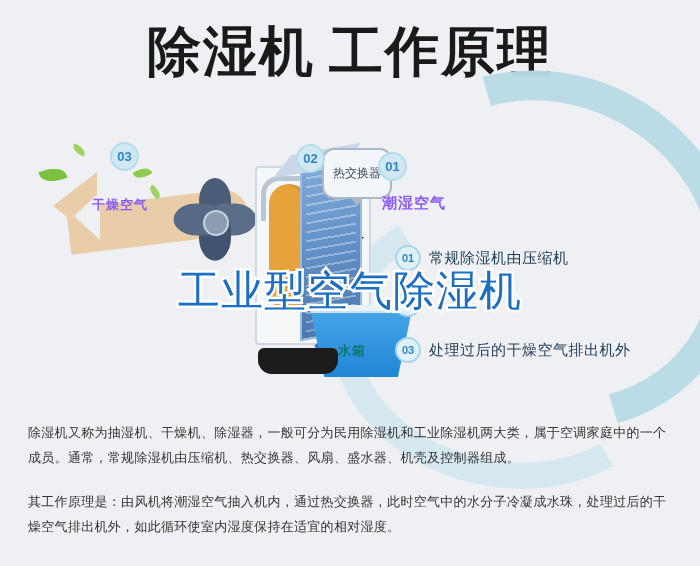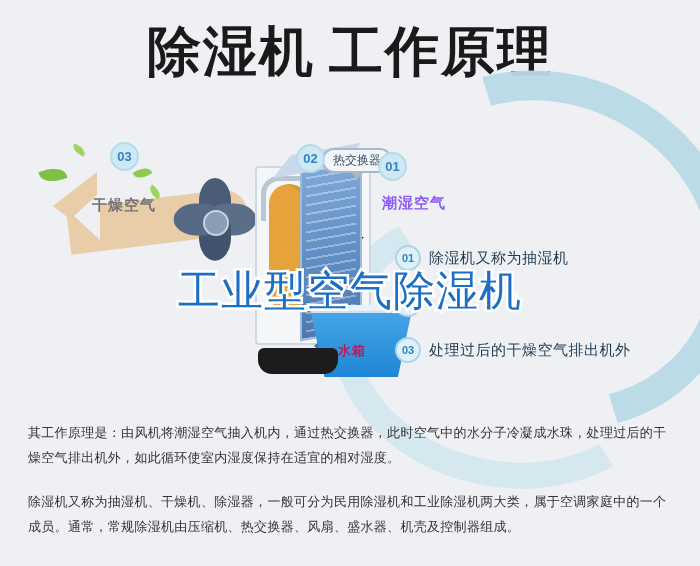--- a/index.html
+++ b/index.html
@@ -67,21 +67,21 @@
   }
   .dryflow .notch{
     position:absolute;left:46px;top:40px;
     width:0;height:0;
     border-top:24px solid transparent;
     border-bottom:24px solid transparent;
     border-right:26px solid #eff0f4;
   }
   .dry-label{
     position:absolute;left:92px;top:86px;
-    font-size:15px;color:#737373;font-weight:bold;
+    font-size:13px;color:#8b5cf6;font-weight:bold;
     letter-spacing:1px;
   }
 
   
   .leaf{position:absolute;background:#7cc142;border-radius:0 80% 0 80%;}
   .leaf.l1{left:40px;top:58px;width:26px;height:14px;transform:rotate(-18deg);}
   .leaf.l2{left:72px;top:36px;width:14px;height:8px;transform:rotate(25deg);background:#9ed45f;}
   .leaf.l3{left:134px;top:58px;width:17px;height:10px;transform:rotate(-30deg);background:#8ecb50;}
   .leaf.l4{left:148px;top:78px;width:14px;height:8px;transform:rotate(40deg);background:#9ed45f;}
 
@@ -157,31 +157,31 @@
     background:linear-gradient(180deg,#4aa8e8 0%,#1f86d6 100%);
     clip-path:polygon(4% 0,100% 0,86% 100%,18% 100%);
   }
   .tank .lip{
     position:absolute;left:-42px;top:-18px;width:150px;height:22px;
     background:#e8f2fb;border:2px solid #cfe0f0;
     clip-path:polygon(6% 0,100% 0,94% 100%,0 100%);
   }
   .tank-label{
     position:absolute;left:338px;top:232px;
-    font-size:13px;color:#be185d;font-weight:bold;letter-spacing:1px;
+    font-size:13px;color:#0f766e;font-weight:bold;letter-spacing:1px;
   }
   .base{
     position:absolute;left:258px;top:238px;width:80px;height:26px;
     background:#1c1c1c;border-radius:6px 6px 14px 14px;
   }
 
   
   .bubble{
     position:absolute;left:322px;top:38px;
-    padding:2px 9px;
+    padding:15px 9px;
     background:#f2f6fa;border:2px solid #aab8c6;border-radius:12px;
     font-size:12px;color:#3b4a5a;white-space:nowrap;
   }
   .bubble:after{
     content:"";position:absolute;left:26px;bottom:-9px;
     border-left:7px solid transparent;border-right:7px solid transparent;
     border-top:9px solid #aab8c6;
   }
 
   
@@ -295,31 +295,31 @@
     <div class="badge n01">01</div>
     <div class="badge n02">02</div>
     <div class="badge n03">03</div>
 
     <div class="wet-label">潮湿空气</div>
   </div>
 
   <div class="steps">
     <div class="step">
       <div class="step-num">01</div>
-      <div class="step-text">除湿机又称为抽湿机</div>
+      <div class="step-text">常规除湿机由压缩机</div>
     </div>
     <div class="step">
       <div class="step-num">02</div>
     </div>
     <div class="step">
       <div class="step-num">03</div>
       <div class="step-text">处理过后的干燥空气排出机外</div>
     </div>
   </div>
 
   <div class="watermark">工业型空气除湿机</div>
 
   <div class="copy">
+    <p class="para">除湿机又称为抽湿机、干燥机、除湿器，一般可分为民用除湿机和工业除湿机两大类，属于空调家庭中的一个成员。通常，常规除湿机由压缩机、热交换器、风扇、盛水器、机壳及控制器组成。</p>
     <p class="para">其工作原理是：由风机将潮湿空气抽入机内，通过热交换器，此时空气中的水分子冷凝成水珠，处理过后的干燥空气排出机外，如此循环使室内湿度保持在适宜的相对湿度。</p>
-    <p class="para">除湿机又称为抽湿机、干燥机、除湿器，一般可分为民用除湿机和工业除湿机两大类，属于空调家庭中的一个成员。通常，常规除湿机由压缩机、热交换器、风扇、盛水器、机壳及控制器组成。</p>
   </div>
 
 </div>
 
 </body></html>

